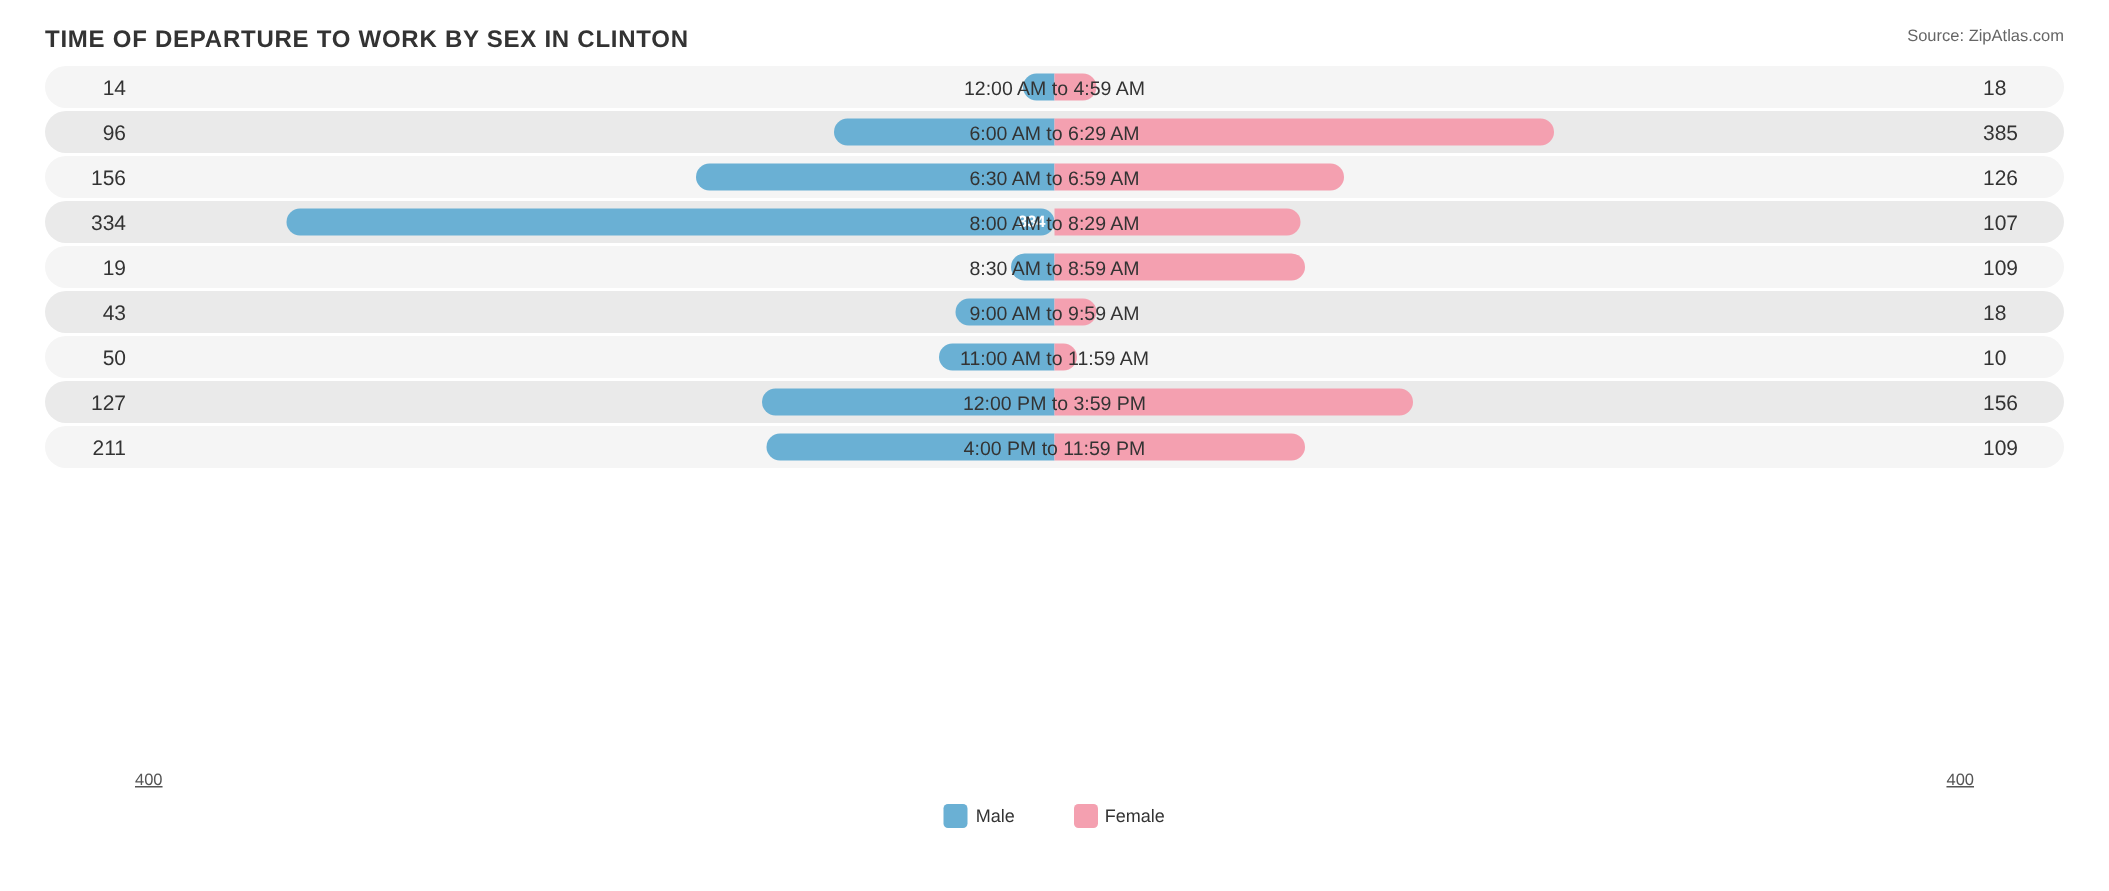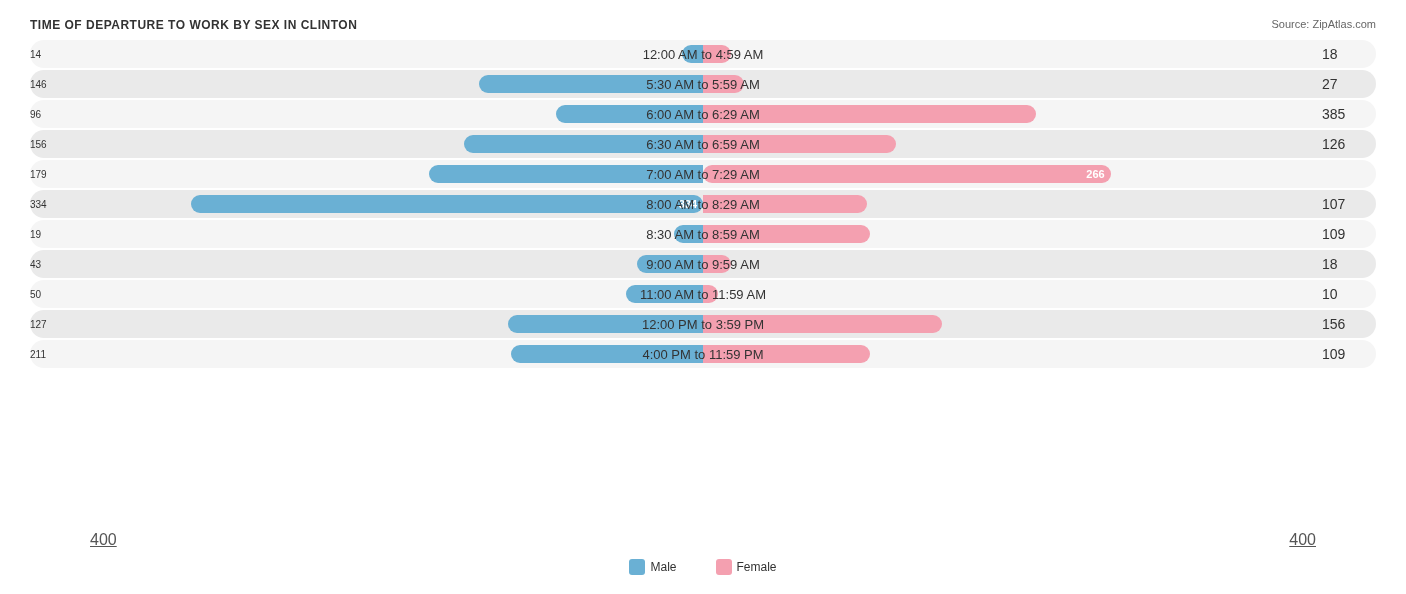--- a/index.html
+++ b/index.html
@@ -11,21 +11,21 @@
       overflow: hidden;
       position: relative;
     }
     .chart-container {
       width: 1406px;
       height: 594px;
       padding: 18px 30px 50px 30px;
       position: relative;
     }
     .chart-title {
-      font-size: 12px;
+      font-size: 16px;
       font-weight: bold;
       color: #333;
       margin-bottom: 8px;
       text-transform: uppercase;
       letter-spacing: 0.5px;
     }
     .source-label {
       position: absolute;
       top: 18px;
       right: 30px;
@@ -47,21 +47,22 @@
     .row:nth-child(odd) {
       background: #f5f5f5;
       border-radius: 14px;
     }
     .row:nth-child(even) {
       background: #eaeaea;
       border-radius: 14px;
     }
     .left-value {
       width: 60px;
-      font-size: 10px;
+      text-align: right;
+      font-size: 14px;
       color: #333;
       padding-right: 6px;
       flex-shrink: 0;
     }
     .bar-section {
       flex: 1;
       display: flex;
       align-items: center;
       position: relative;
       height: 100%;
@@ -109,23 +110,23 @@
       color: #fff;
       font-weight: bold;
       z-index: 3;
       top: 50%;
       transform: translateY(-50%);
     }
     .axis-line {
       display: flex;
       justify-content: space-between;
       padding: 4px 60px;
-      font-size: 16px;
+      font-size: 11px;
       color: #555;
-      margin-top: 21px;
+      margin-top: 0;
       text-decoration: underline;
     }
     .legend {
       display: flex;
       justify-content: center;
       gap: 39px;
       margin-top: 6px;
       font-size: 12px;
       color: #333;
     }
@@ -151,56 +152,36 @@
   <div class="row">
         <div class="left-value">14</div>
         <div class="bar-section">
           <div class="center-label">12:00 AM to 4:59 AM</div>
           <div class="bar-left male" style="width: 1.75%;"></div>
           <div class="bar-right female" style="width: 2.25%;"></div>
         </div>
         <div class="right-value">18</div>
       </div>
       <div class="row">
-        <div class="left-value">146</div>
-        <div class="bar-section">
-          <div class="center-label">5:30 AM to 5:59 AM</div>
-          <div class="bar-left male" style="width: 18.25%;"></div>
-          <div class="bar-right female" style="width: 3.375%;"></div>
-        </div>
-        <div class="right-value">27</div>
-      </div>
-      <div class="row">
         <div class="left-value">96</div>
         <div class="bar-section">
           <div class="center-label">6:00 AM to 6:29 AM</div>
           <div class="bar-left male" style="width: 12%;"></div>
           <div class="bar-right female" style="width: 27.125%;"></div>
         </div>
         <div class="right-value">385</div>
       </div>
       <div class="row">
         <div class="left-value">156</div>
         <div class="bar-section">
           <div class="center-label">6:30 AM to 6:59 AM</div>
           <div class="bar-left male" style="width: 19.5%;"></div>
           <div class="bar-right female" style="width: 15.75%;"></div>
         </div>
         <div class="right-value">126</div>
-      </div>
-      <div class="row">
-        <div class="left-value">179</div>
-        <div class="bar-section">
-          <div class="center-label">7:00 AM to 7:29 AM</div>
-          <div class="bar-left male" style="width: 22.375%;"></div>
-          <div class="bar-right female" style="width: 33.25%; border-radius: 9px;">
-            <span class="bar-label-inside" style="right: 6px;">266</span>
-          </div>
-        </div>
-        <div class="right-value"></div>
       </div>
       <div class="row">
         <div class="left-value">334</div>
         <div class="bar-section">
           <div class="center-label">8:00 AM to 8:29 AM</div>
           <div class="bar-left male" style="width: 41.75%; border-radius: 9px;">
             <span class="bar-label-inside" style="right: 6px;">334</span>
           </div>
           <div class="bar-right female" style="width: 13.375%;"></div>
         </div>

